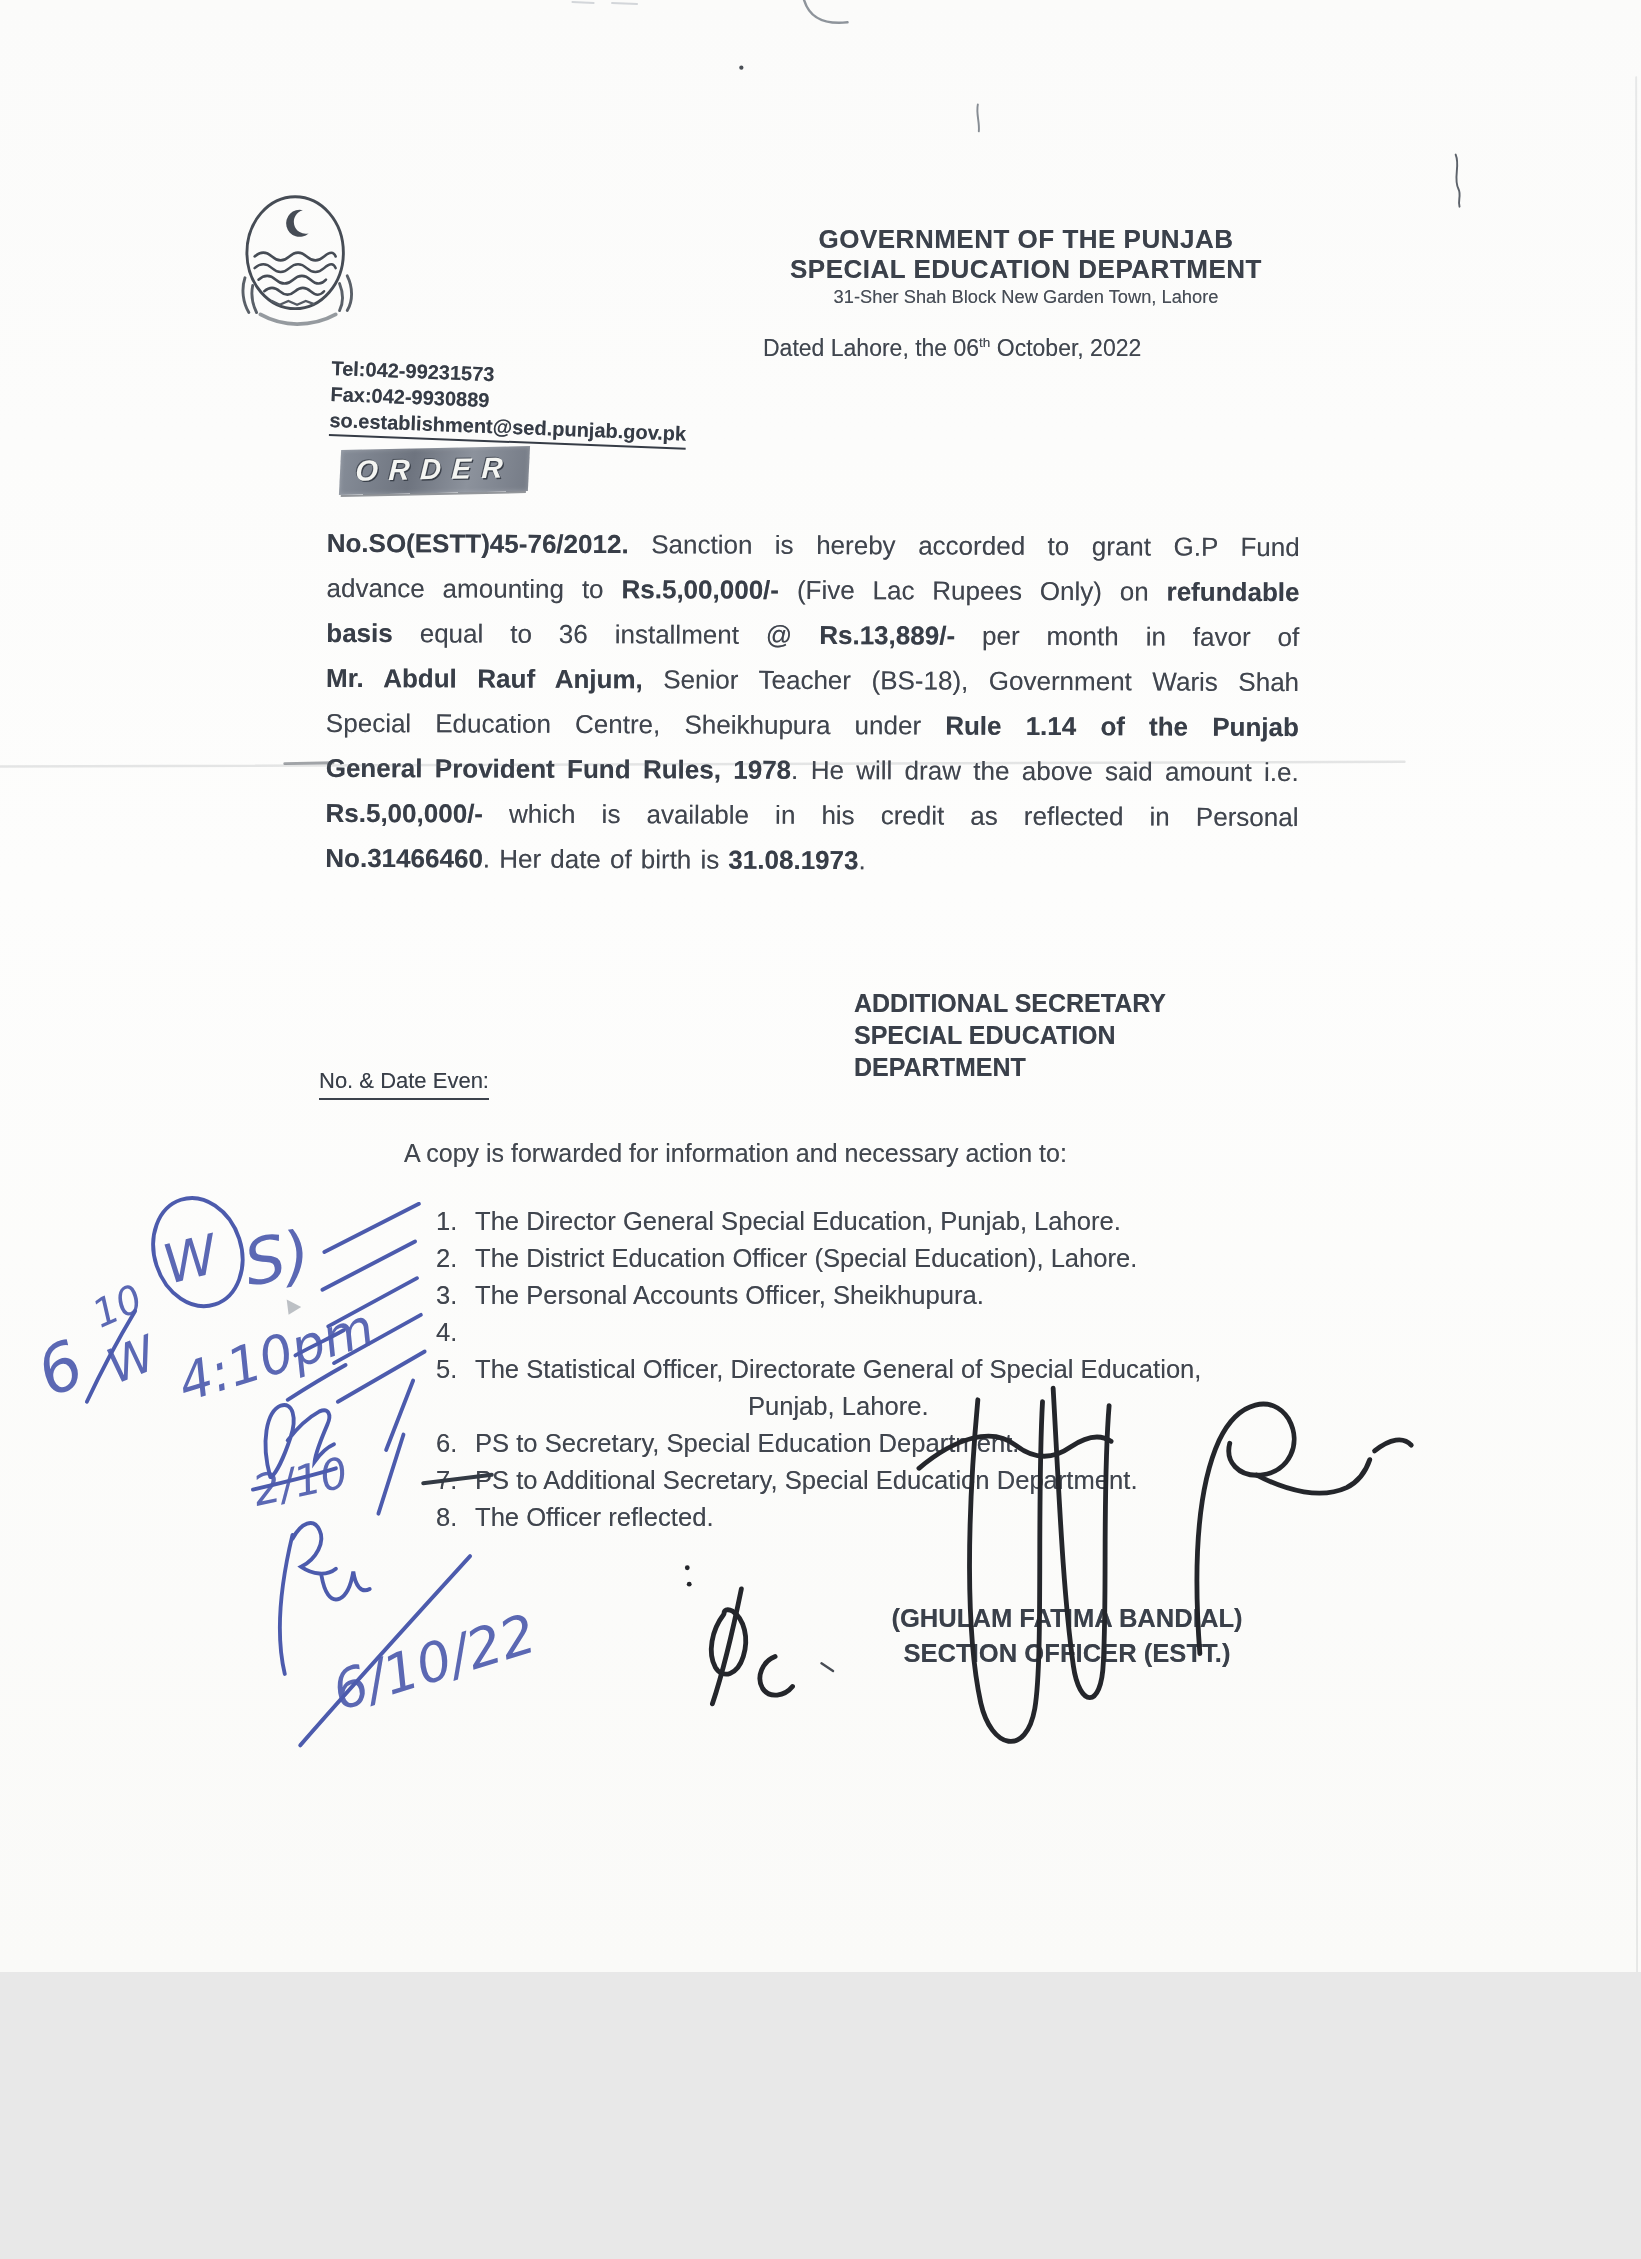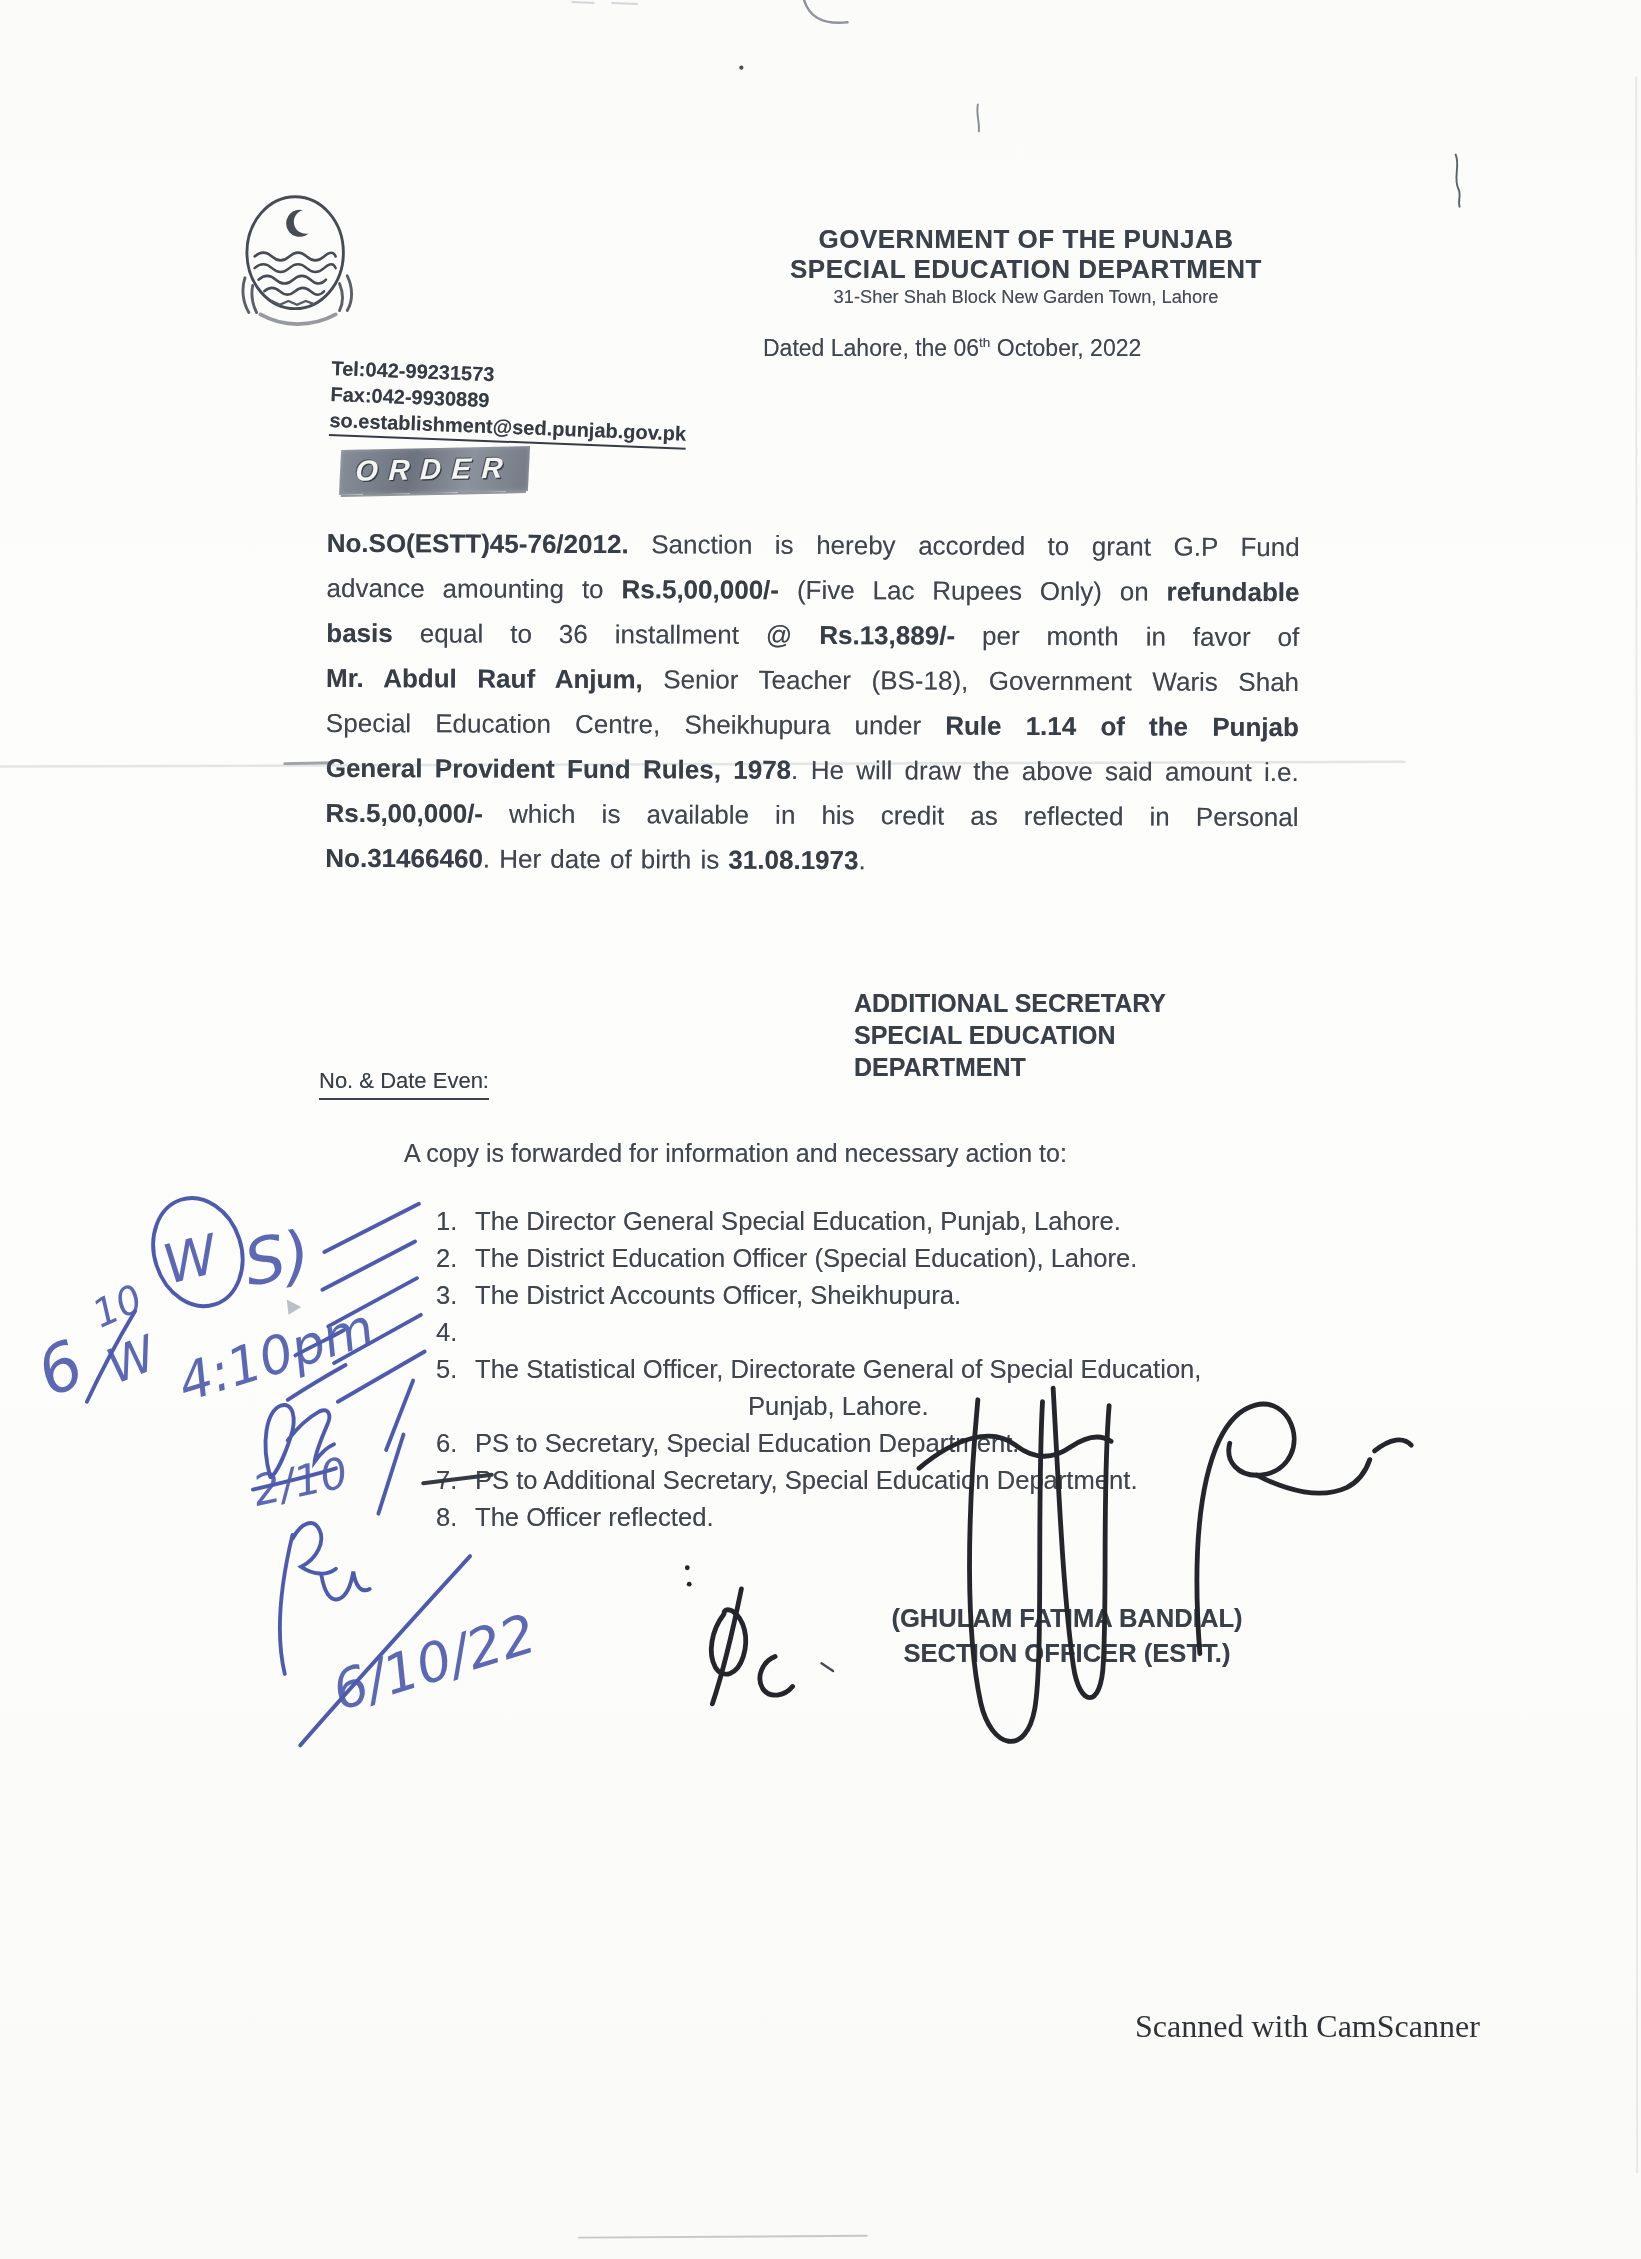--- a/index.html
+++ b/index.html
@@ -1,17 +1,17 @@
 <!DOCTYPE html>
 <html><head>
 <meta charset="utf-8">
 <style>
   html,body{margin:0;padding:0;background:#e8e8e8;}
   #page{
-    position:relative;width:1641px;height:2259px;overflow:hidden;
+    position:relative;width:1641px;height:1972px;overflow:hidden;
     background:linear-gradient(180deg,#fbfbfa 0%,#fdfdfc 45%,#fafaf8 100%);
     font-family:"Liberation Sans",sans-serif;color:#3e444d;
   }
   .abs{position:absolute;}
   .typed{text-shadow:0 0 0.6px rgba(62,68,77,.5);}
   
   #header-block{left:763px;top:224px;width:526px;text-align:center;}
   .hdr-line{font-weight:bold;font-size:26px;line-height:30px;letter-spacing:0.5px;color:#3b414b;}
   .hdr-addr{font-size:18.3px;line-height:25px;color:#474d56;}
   #dated-line{left:763px;top:335px;width:526px;text-align:left;font-size:23px;color:#40464f;}
@@ -128,21 +128,21 @@
       <div class="recipient">
         <span class="recipient-num">1.</span>
         <span class="recipient-text">The Director General Special Education, Punjab, Lahore.</span>
       </div>
       <div class="recipient">
         <span class="recipient-num">2.</span>
         <span class="recipient-text">The District Education Officer (Special Education), Lahore.</span>
       </div>
       <div class="recipient">
         <span class="recipient-num">3.</span>
-        <span class="recipient-text">The District Accounts Officer, Sheikhupura.</span>
+        <span class="recipient-text">The Personal Accounts Officer, Sheikhupura.</span>
       </div>
       <div class="recipient">
         <span class="recipient-num">4.</span>
       </div>
       <div class="recipient">
         <span class="recipient-num">5.</span>
         <span class="recipient-text">The Statistical Officer, Directorate General of Special Education,
 Punjab, Lahore.</span>
       </div>
       <div class="recipient">

